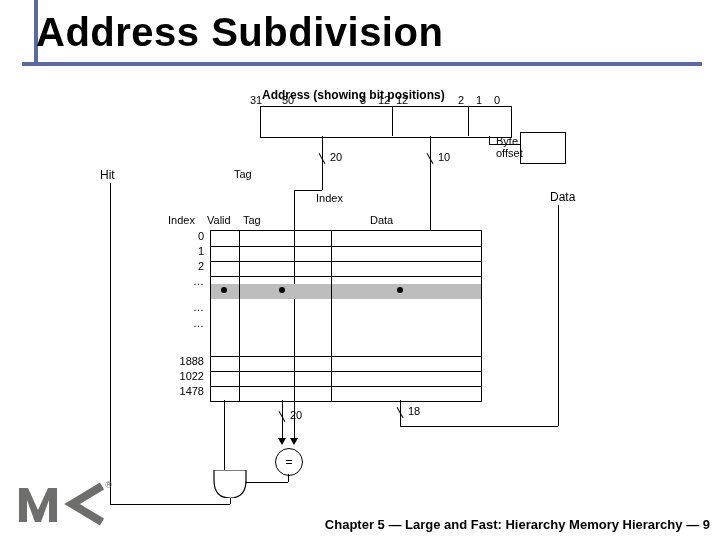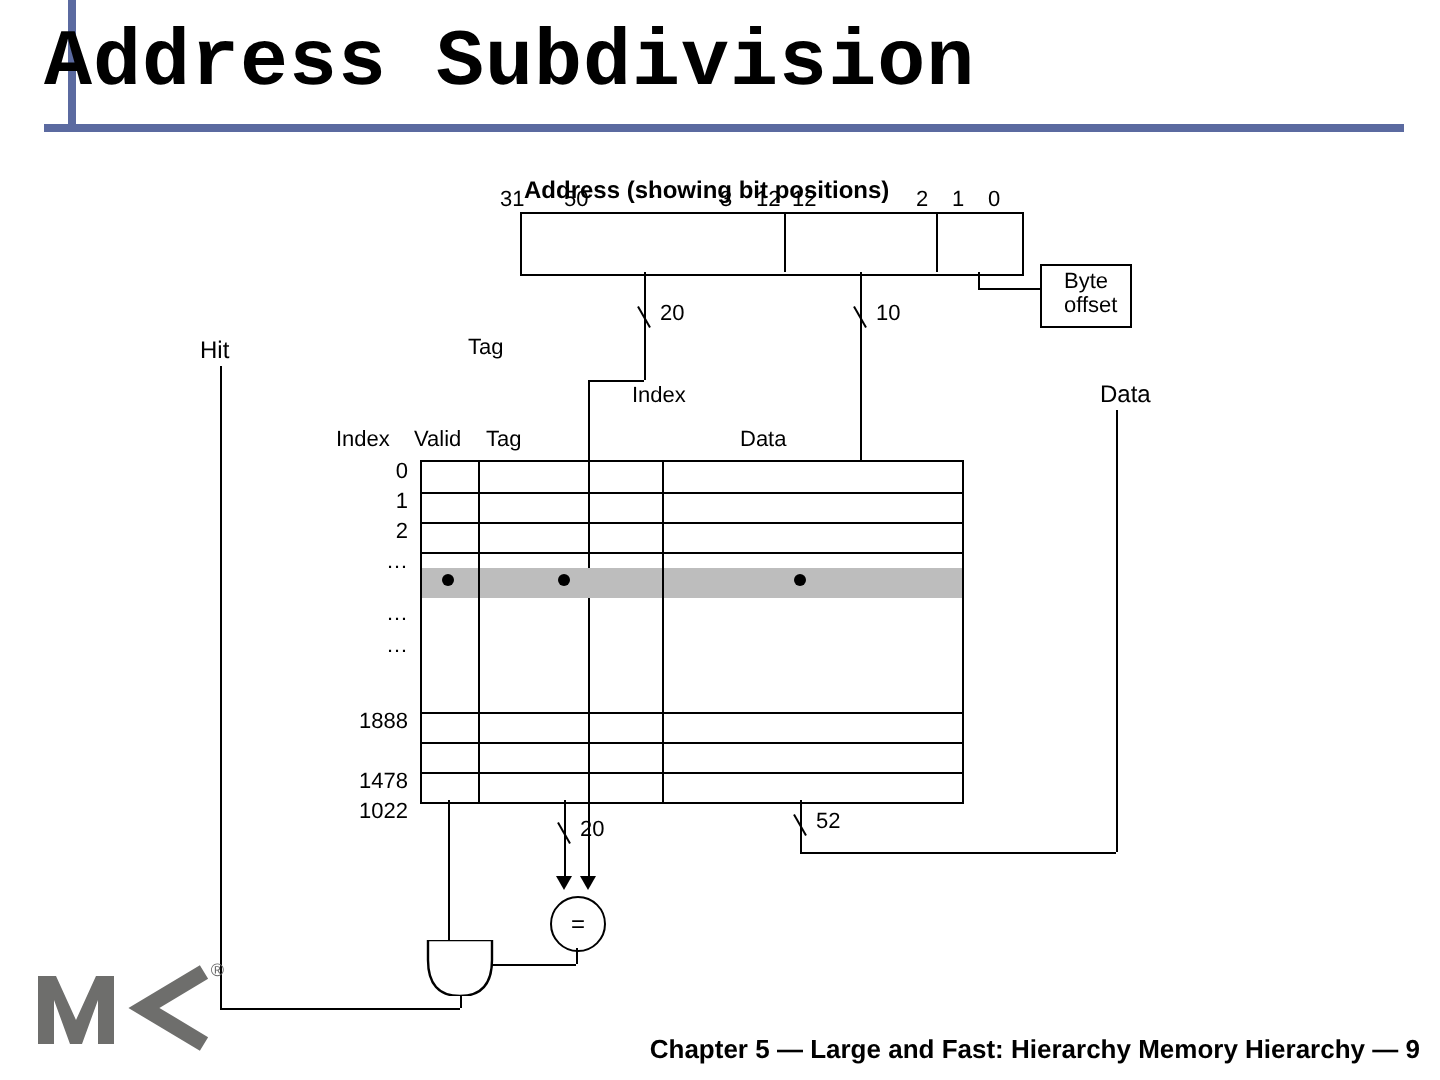--- a/index.html
+++ b/index.html
@@ -8,24 +8,23 @@
     width: 720px;
     height: 540px;
     background: #fff;
     font-family: Arial, Helvetica, sans-serif;
     color: #000;
     overflow: hidden;
   }
   
   .title-wrap {
     position: absolute;
-    left: 22px;
+    left: 36px;
     top: 10px;
     right: 10px;
-    font-family: Liberation Mono, monospace;
   }
   .title-wrap h1 {
     margin: 0;
     font-size: 40px;
     font-weight: 700;
     letter-spacing: 0.5px;
   }
   .title-rule {
     position: absolute;
     left: 22px;
@@ -213,21 +212,21 @@
 <div class="lbl sm" style="left:494px; top:var(--adrT); transform:translateY(-100%);">0</div>
 
 <div class="box" style="left:var(--adrL); top:var(--adrT); width:calc(var(--adrR) - var(--adrL)); height:calc(var(--adrB) - var(--adrT));"></div>
 <div class="vline" style="left:var(--idxX); top:var(--adrT); height:calc(var(--adrB) - var(--adrT));"></div>
 <div class="vline" style="left:var(--byX); top:var(--adrT); height:calc(var(--adrB) - var(--adrT));"></div>
 
 <div class="hline" style="left:489px; top:calc(var(--adrB) + 0px); width:1px; height:0;"></div>
 <div class="vline" style="left:489px; top:var(--adrB); height:8px;"></div>
 <div class="hline" style="left:489px; top:calc(var(--adrB) + 8px); width:34px;"></div>
 <div class="box" style="left:520px; top:calc(var(--adrB) - 4px); width:44px; height:30px;"></div>
-<div class="lbl sm" style="left:532px; top:calc(var(--adrB) - 1px); line-height:1.1; white-space:pre;">Byte
+<div class="lbl sm" style="left:496px; top:calc(var(--adrB) - 1px); line-height:1.1; white-space:pre;">Byte
 offset</div>
 
 <div class="vline" style="left:322px; top:var(--adrB); height:calc(190px - var(--adrB));"></div>
 <div class="slash" style="left:316px; top:158px;"></div>
 <div class="lbl sm" style="left:330px; top:151px;">20</div>
 <div class="lbl sm" style="left:234px; top:168px;">Tag</div>
 
 <div class="hline" style="left:294px; top:190px; width:28px;"></div>
 <div class="vline" style="left:294px; top:190px; height:248px;"></div>
 <div class="ah-down" style="left:290px; top:438px;"></div>
@@ -261,38 +260,38 @@
 </div>
 
 <div class="idxcol">
   <span class="item" style="top:calc(var(--rowH)*0);">0</span>
   <span class="item" style="top:calc(var(--rowH)*1);">1</span>
   <span class="item" style="top:calc(var(--rowH)*2);">2</span>
   <span class="item" style="top:calc(var(--rowH)*3);">…</span>
   <span class="item" style="top:calc(50% - 14px);">…</span>
   <span class="item" style="top:calc(50% + 2px);">…</span>
   <span class="item" style="top:calc(100% - var(--rowH)*3);">1888</span>
-  <span class="item" style="top:calc(100% - var(--rowH)*2);margin-top:30px;">1022</span>
+  <span class="item" style="top:calc(100% - var(--rowH)*2);">1022</span>
   <span class="item" style="top:calc(100% - var(--rowH)*1);">1478</span>
 </div>
 
 <div class="dot" style="left:224px; top:calc(var(--tblT) + var(--rowH) * 4);"></div>
 <div class="dot" style="left:282px; top:calc(var(--tblT) + var(--rowH) * 4);"></div>
 <div class="dot" style="left:400px; top:calc(var(--tblT) + var(--rowH) * 4);"></div>
 
 <div class="vline" style="left:224px; top:var(--tblB); height:calc(var(--andY) - var(--tblB));"></div>
 
 <div class="vline" style="left:282px; top:var(--tblB); height:38px;"></div>
 <div class="slash" style="left:276px; top:calc(var(--tblB) + 16px);"></div>
 <div class="lbl sm" style="left:290px; top:calc(var(--tblB) + 9px);">20</div>
 <div class="ah-down" style="left:278px; top:438px;"></div>
 
 <div class="vline" style="left:400px; top:var(--tblB); height:26px;"></div>
 <div class="slash" style="left:394px; top:calc(var(--tblB) + 12px);"></div>
-<div class="lbl sm" style="left:408px; top:calc(var(--tblB) + 5px);">52</div>
+<div class="lbl sm" style="left:408px; top:calc(var(--tblB) + 5px);">18</div>
 <div class="hline" style="left:400px; top:calc(var(--tblB) + 26px); width:158px;"></div>
 <div class="vline" style="left:558px; top:205px; height:calc(var(--tblB) + 26px - 205px);"></div>
 
 <div class="eq" style="left:275px; top:var(--eqY);">
   <span>=</span>
 </div>
 
 <div class="vline" style="left:288px; top:calc(var(--eqY) + 26px); height:8px;"></div>
 <div class="hline" style="left:236px; top:calc(var(--eqY) + 34px); width:52px;"></div>
 <div class="vline" style="left:236px; top:var(--andY); height:calc(var(--eqY) + 34px - var(--andY));"></div>

